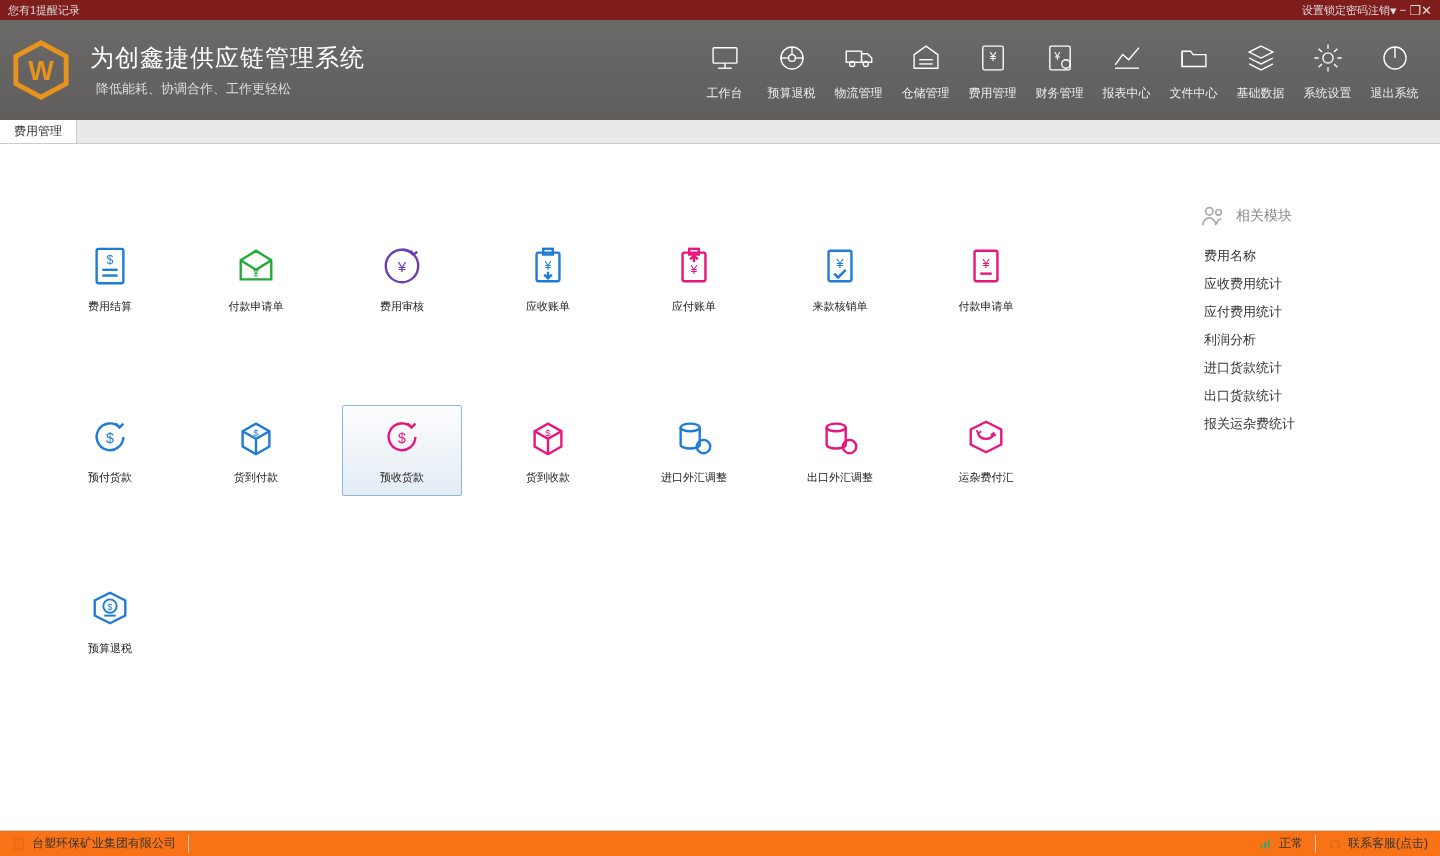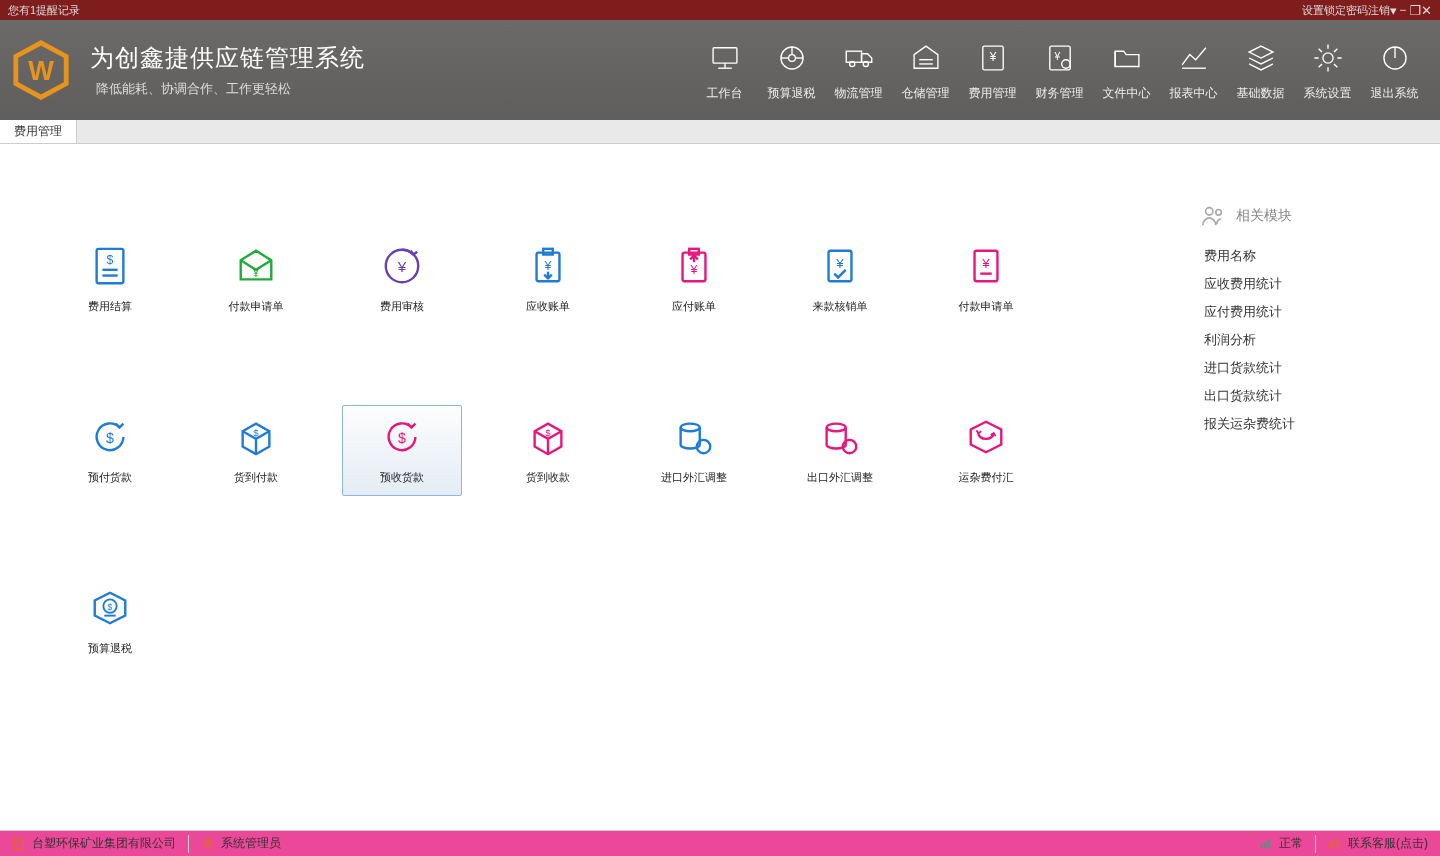--- a/index.html
+++ b/index.html
@@ -119,21 +119,21 @@
   color:#333;
   padding:5px 0 5px 4px;
   text-decoration:none;
   cursor:pointer;
 }
 
 .statusbar {
   position:absolute;
   left:0; right:0; bottom:0;
   height:26px;
-  background:#ec4899;
+  background:#f97316;
   border-top:1px solid #ccc;
   display:flex;
   align-items:center;
   font-size:12px;
   color:#333;
 }
 .statusbar .seg {
   display:flex; align-items:center; gap:6px;
   padding:0 12px;
   height:100%;
@@ -221,31 +221,31 @@
     <div class="mainnav-item">
       <svg viewBox="0 0 40 40">
           <rect x="8" y="6" width="24" height="28" rx="2"></rect>
           <text x="17" y="22" text-anchor="middle" font-size="12" fill="#fff" stroke="none">¥</text>
           <circle cx="27" cy="27" r="5"></circle>
         </svg>
       <div class="lbl">财务管理</div>
     </div>
     <div class="mainnav-item">
       <svg viewBox="0 0 40 40">
+          <polyline points="6,28 15,16 22,22 34,8"></polyline>
+          <line x1="6" y1="32" x2="34" y2="32"></line>
+        </svg>
+      <div class="lbl">报表中心</div>
+    </div>
+    <div class="mainnav-item">
+      <svg viewBox="0 0 40 40">
           <path d="M6 12h10l3 4h15v14H6z"></path>
           <line x1="6" y1="12" x2="6" y2="30"></line>
         </svg>
       <div class="lbl">文件中心</div>
-    </div>
-    <div class="mainnav-item">
-      <svg viewBox="0 0 40 40">
-          <polyline points="6,28 15,16 22,22 34,8"></polyline>
-          <line x1="6" y1="32" x2="34" y2="32"></line>
-        </svg>
-      <div class="lbl">报表中心</div>
     </div>
     <div class="mainnav-item">
       <svg viewBox="0 0 40 40">
           <polygon points="20,6 34,13 20,20 6,13"></polygon>
           <polyline points="6,20 20,27 34,20"></polyline>
           <polyline points="6,27 20,34 34,27"></polyline>
         </svg>
       <div class="lbl">基础数据</div>
     </div>
     <div class="mainnav-item">
@@ -441,27 +441,20 @@
 <div class="statusbar">
   <div class="seg">
     <svg viewBox="0 0 16 16">
         <rect x="3" y="2" width="10" height="12" fill="none" stroke="#e06a1b" stroke-width="1.5"></rect>
         <line x1="6" y1="5" x2="10" y2="5" stroke="#e06a1b"></line>
         <line x1="6" y1="8" x2="10" y2="8" stroke="#e06a1b"></line>
       </svg>
     <span>台塑环保矿业集团有限公司</span>
   </div>
   <div class="sep"></div>
-  <div class="seg" style="min-width:300px;">
-    <svg viewBox="0 0 16 16">
-        <circle cx="8" cy="5" r="3" fill="none" stroke="#e06a1b" stroke-width="1.5"></circle>
-        <path d="M3 14c0-3 2-5 5-5s5 2 5 5" fill="none" stroke="#e06a1b" stroke-width="1.5"></path>
-      </svg>
-    <span>系统管理员</span>
-  </div>
   <div class="flex"></div>
   <div class="seg">
     <svg viewBox="0 0 16 16">
         <line x1="3" y1="13" x2="3" y2="9" stroke="#2a7" stroke-width="2"></line>
         <line x1="7" y1="13" x2="7" y2="6" stroke="#2a7" stroke-width="2"></line>
         <line x1="11" y1="13" x2="11" y2="3" stroke="#2a7" stroke-width="2"></line>
       </svg>
     <span>正常</span>
   </div>
   <div class="sep"></div>

